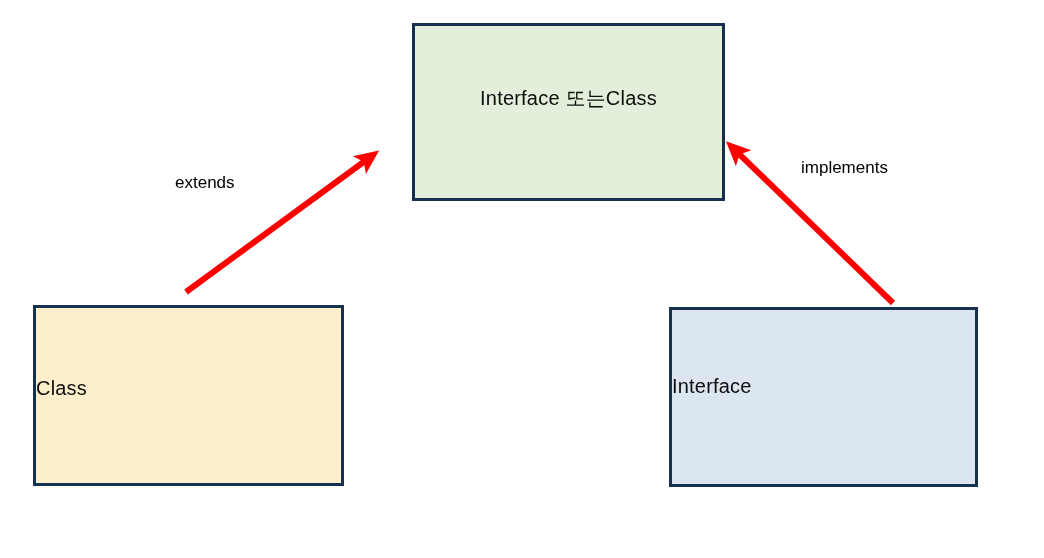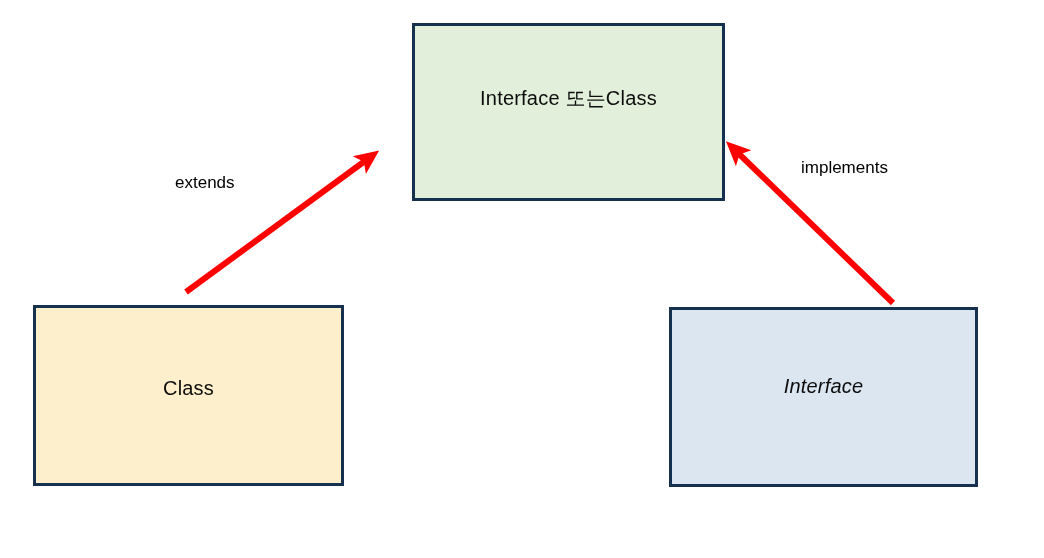--- a/index.html
+++ b/index.html
@@ -16,21 +16,20 @@
     height: 558px;
     background: #ffffff;
     overflow: hidden;
   }
   .node {
     position: absolute;
     box-sizing: border-box;
     border: 3px solid #16304f;
     display: flex;
     align-items: center;
-    justify-content: center;
   }
   .node-label {
     font-size: 20px;
     color: #0d0d0d;
     font-weight: 400;
     letter-spacing: 0.2px;
     white-space: nowrap;
     line-height: 1;
   }
   #node-top {
@@ -56,21 +55,20 @@
   #node-left .node-label {
     margin-top: 70px;
   }
   #node-right {
     left: 669px;
     top: 307px;
     width: 309px;
     height: 180px;
     background: #dce6f1;
     align-items: flex-start;
-    font-style: italic;
   }
   #node-right .node-label {
     margin-top: 66px;
   }
   .edge-label {
     position: absolute;
     font-size: 17px;
     color: #000000;
     white-space: nowrap;
     line-height: 1;

